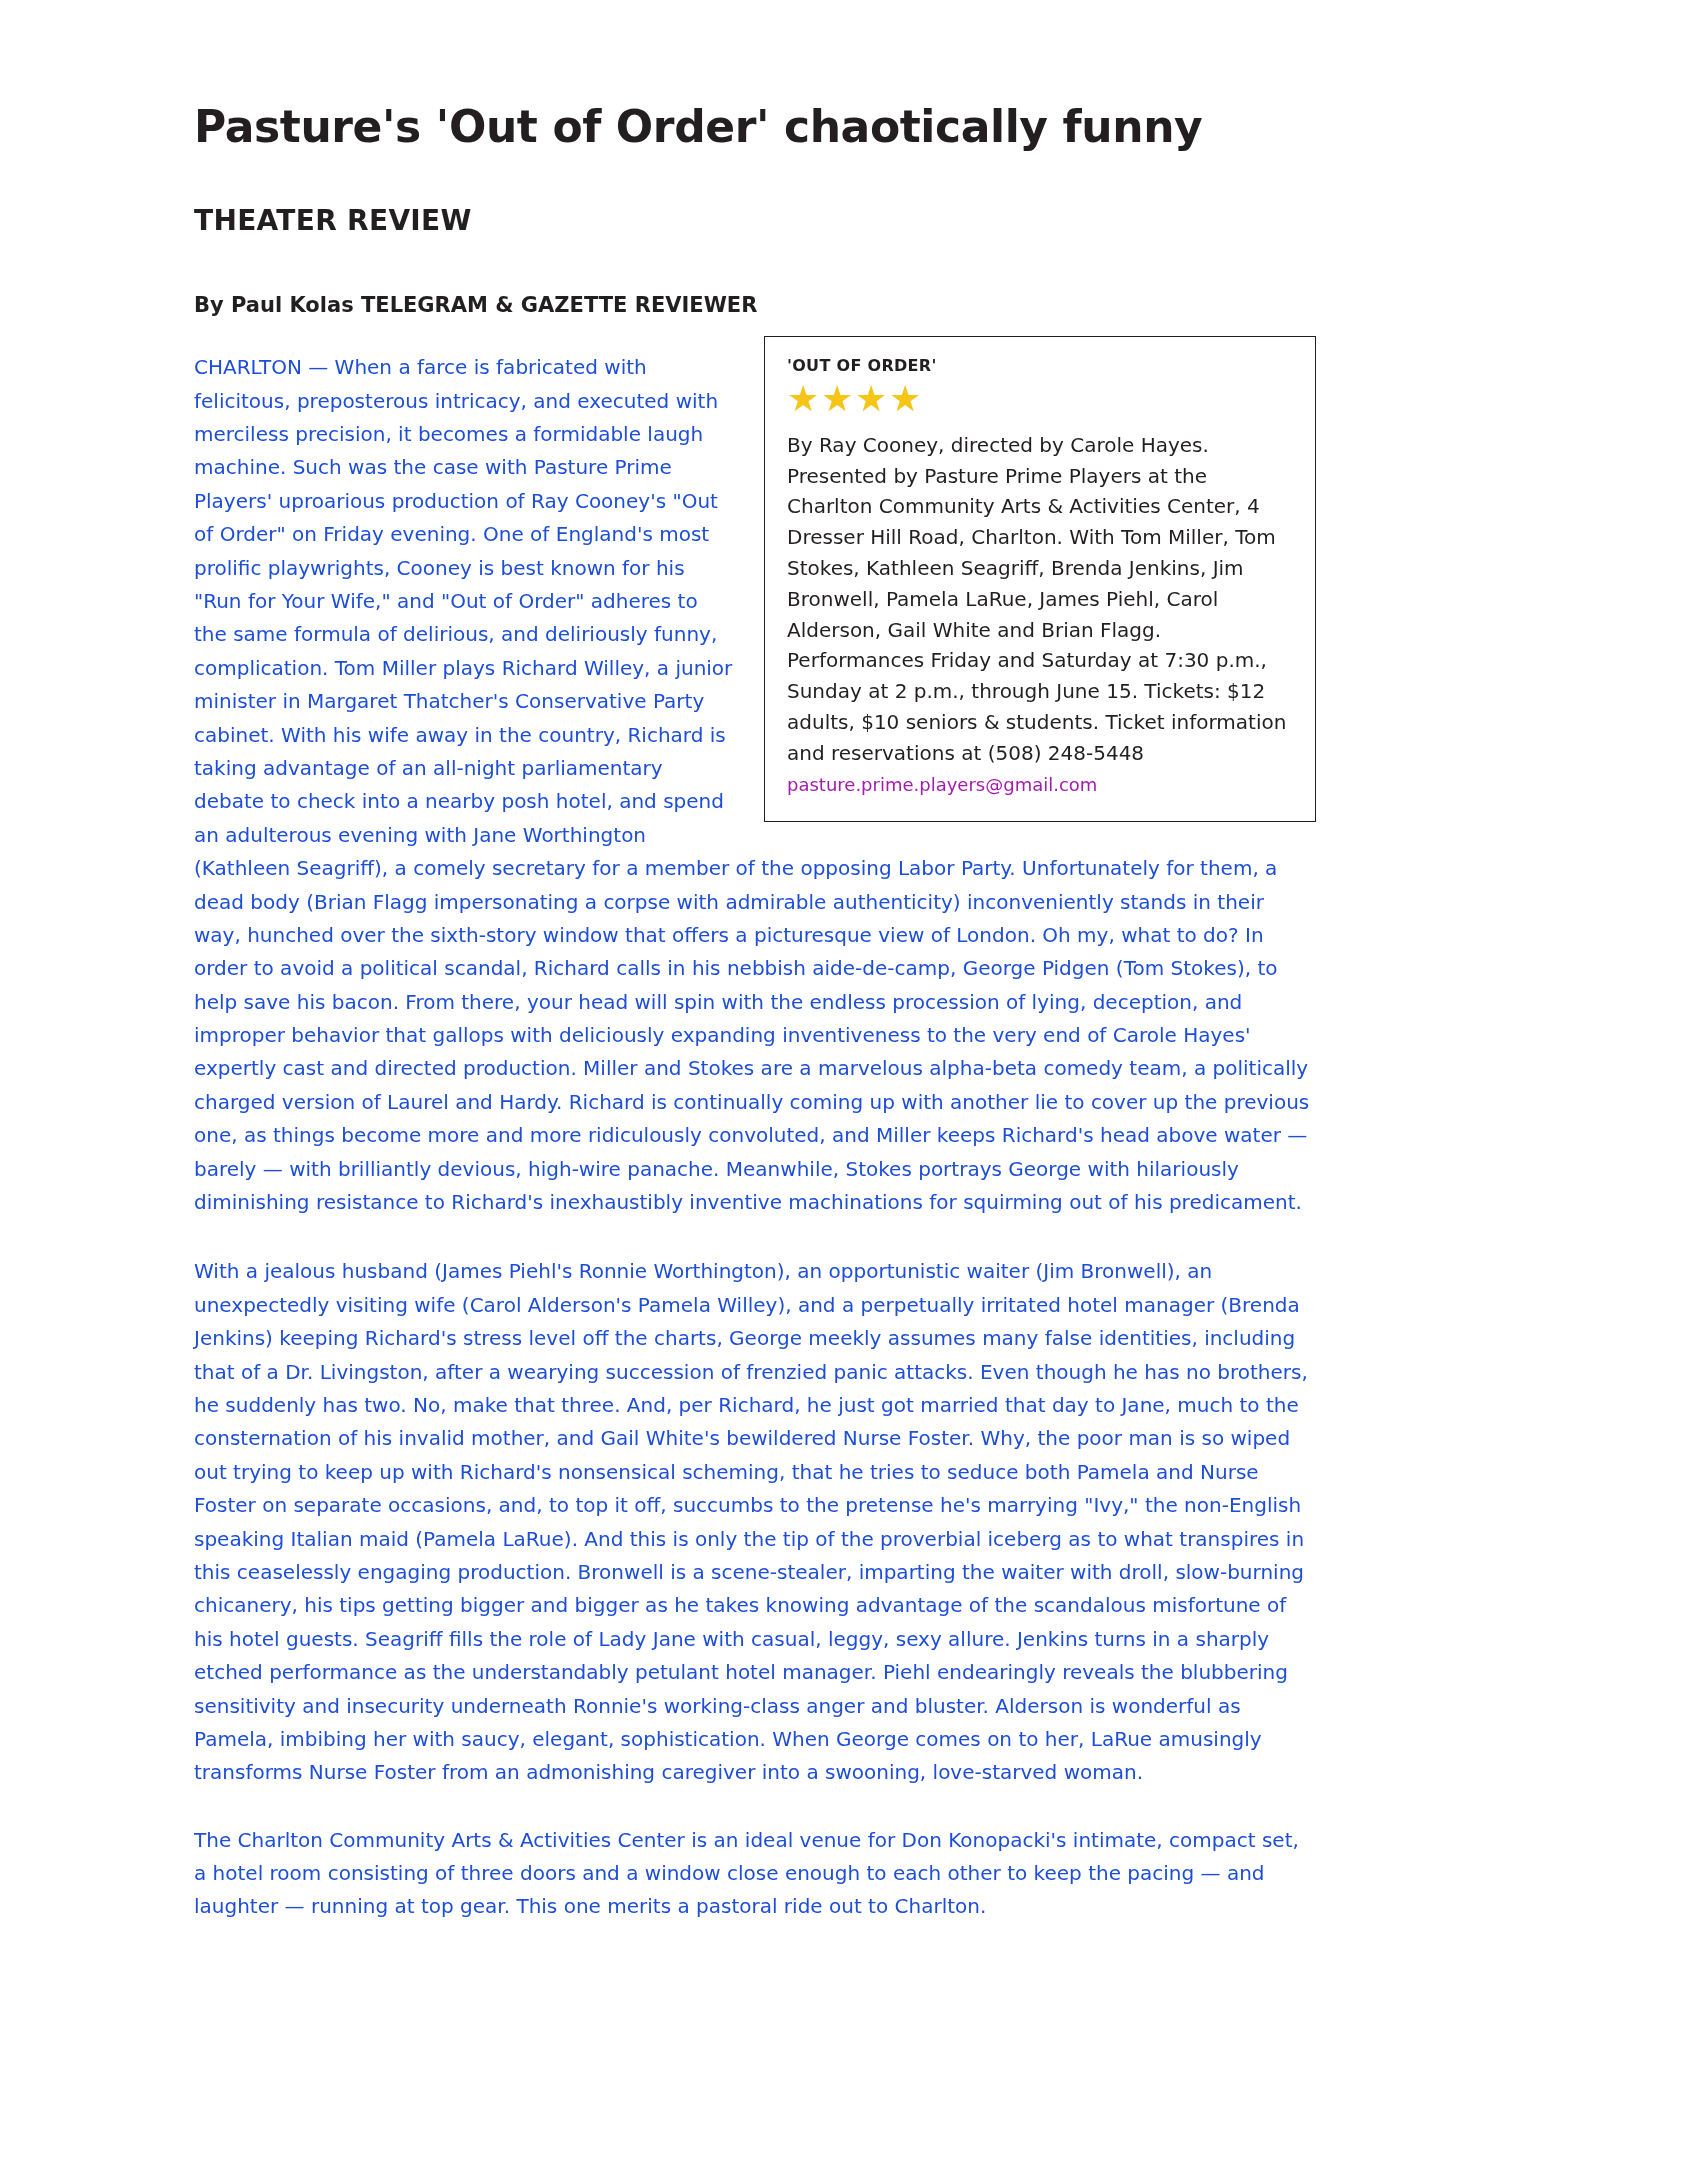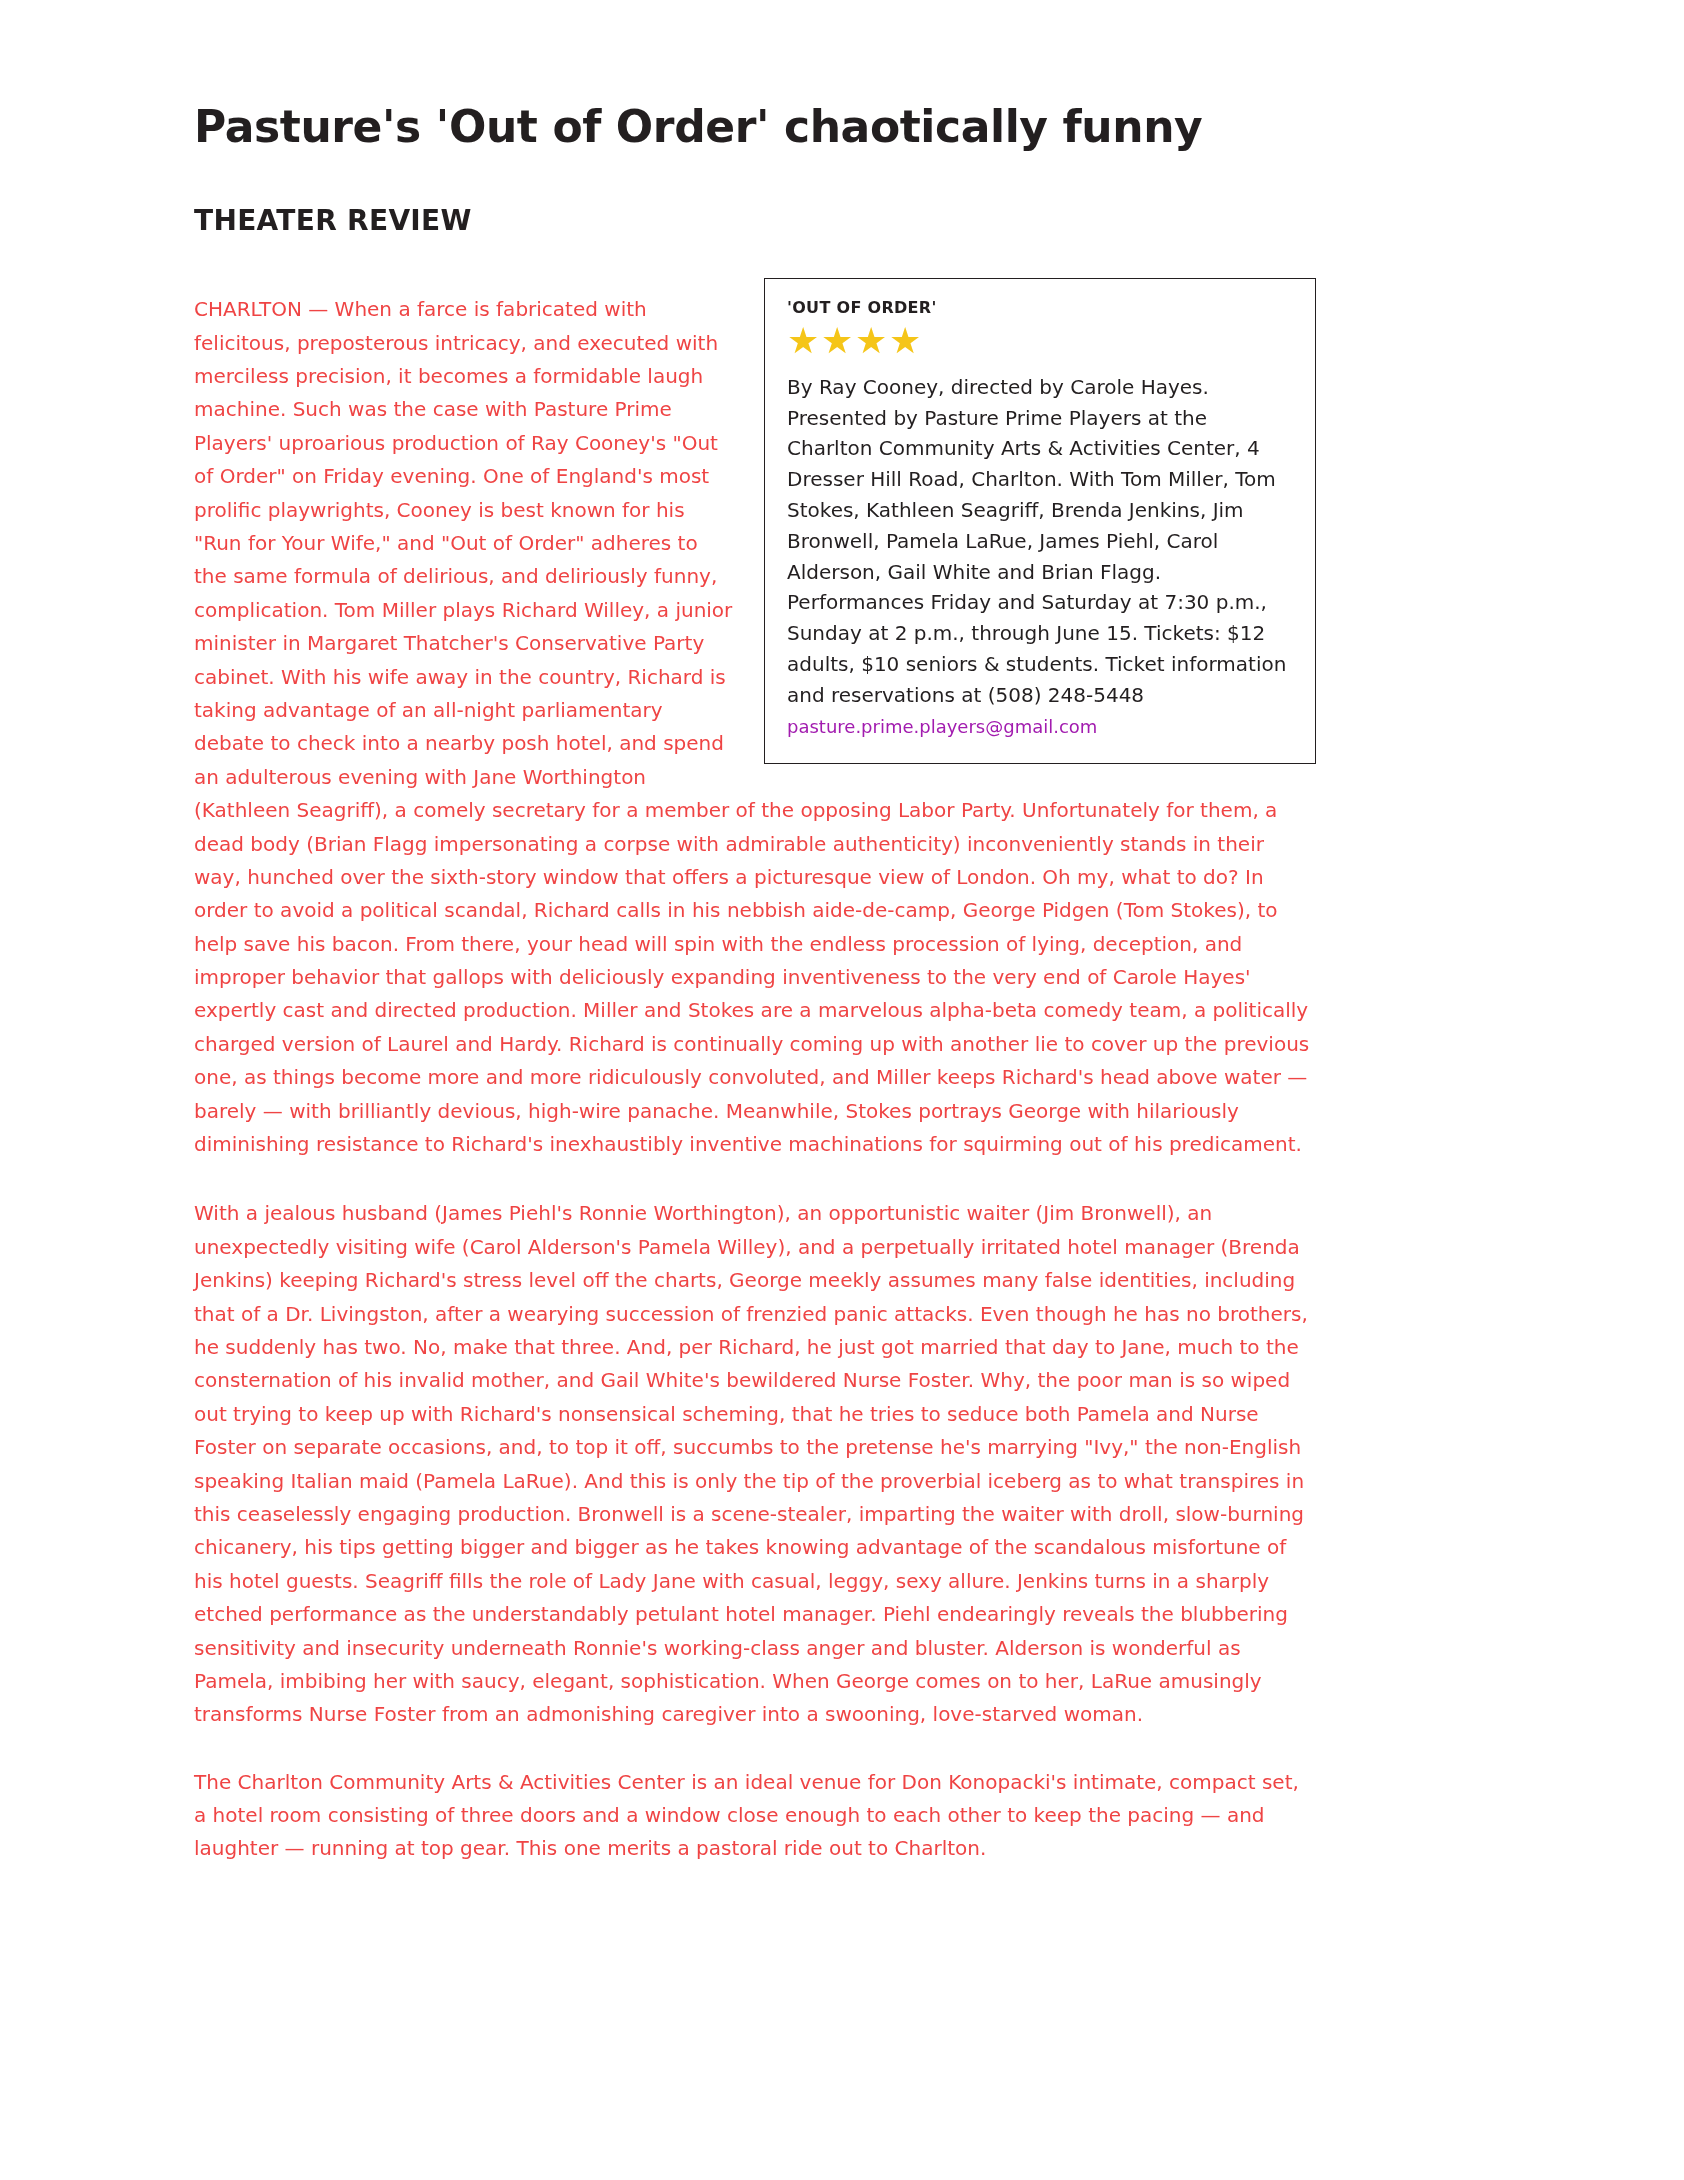--- a/index.html
+++ b/index.html
@@ -70,21 +70,21 @@
     color: #231f20;
   }
   .factbox-body .email {
     color: #a21caf;
     font-size: 18px;
     text-decoration: none;
   }
   .article {
     font-size: 20px;
     line-height: 1.67;
-    color: #ef4444;
+    color: #1d4ed8;
   }
   .article p {
     margin: 0 0 34px 0;
     text-align: left;
   }
   .article p.lead {
     margin-bottom: 36px;
   }
   .clearfix::after {
     content: "";
@@ -94,20 +94,21 @@
 </style>
 </head>
 <body>
 
 <div class="page">
 
   <h1 class="headline">Pasture's 'Out of Order' chaotically funny</h1>
 
   <div class="kicker">THEATER REVIEW</div>
 
+  <div class="byline">By Paul Kolas TELEGRAM &amp; GAZETTE REVIEWER</div>
 
   <div class="factbox">
     <div class="factbox-title">'OUT OF ORDER'</div>
     <div class="stars">★★★★</div>
     <div class="factbox-body"><span>By Ray Cooney, directed by Carole Hayes. Presented by Pasture Prime Players at the Charlton Community Arts &amp; Activities Center, 4 Dresser Hill Road, Charlton. With Tom Miller, Tom Stokes, Kathleen Seagriff, Brenda Jenkins, Jim Bronwell, Pamela LaRue, James Piehl, Carol Alderson, Gail White and Brian Flagg. Performances Friday and Saturday at 7:30 p.m., Sunday at 2 p.m., through June 15. Tickets: $12 adults, $10 seniors &amp; students. Ticket information and reservations at (508) 248-5448 </span><a class="email" href="#">pasture.prime.players@gmail.com</a></div>
   </div>
 
   <div class="article clearfix">
     <p class="lead">CHARLTON — When a farce is fabricated with felicitous, preposterous intricacy, and executed with merciless precision, it becomes a formidable laugh machine. Such was the case with Pasture Prime Players' uproarious production of Ray Cooney's "Out of Order" on Friday evening. One of England's most prolific playwrights, Cooney is best known for his "Run for Your Wife," and "Out of Order" adheres to the same formula of delirious, and deliriously funny, complication. Tom Miller plays Richard Willey, a junior minister in Margaret Thatcher's Conservative Party cabinet. With his wife away in the country, Richard is taking advantage of an all-night parliamentary debate to check into a nearby posh hotel, and spend an adulterous evening with Jane Worthington (Kathleen Seagriff), a comely secretary for a member of the opposing Labor Party. Unfortunately for them, a dead body (Brian Flagg impersonating a corpse with admirable authenticity) inconveniently stands in their way, hunched over the sixth-story window that offers a picturesque view of London. Oh my, what to do? In order to avoid a political scandal, Richard calls in his nebbish aide-de-camp, George Pidgen (Tom Stokes), to help save his bacon. From there, your head will spin with the endless procession of lying, deception, and improper behavior that gallops with deliciously expanding inventiveness to the very end of Carole Hayes' expertly cast and directed production. Miller and Stokes are a marvelous alpha-beta comedy team, a politically charged version of Laurel and Hardy. Richard is continually coming up with another lie to cover up the previous one, as things become more and more ridiculously convoluted, and Miller keeps Richard's head above water — barely — with brilliantly devious, high-wire panache. Meanwhile, Stokes portrays George with hilariously diminishing resistance to Richard's inexhaustibly inventive machinations for squirming out of his predicament.</p>
     <p>With a jealous husband (James Piehl's Ronnie Worthington), an opportunistic  waiter (Jim Bronwell), an unexpectedly visiting wife (Carol Alderson's Pamela Willey), and a perpetually irritated hotel manager (Brenda Jenkins) keeping Richard's stress level off the charts, George meekly assumes many false identities, including that of a Dr. Livingston, after a wearying succession of frenzied panic attacks. Even though he has no brothers, he suddenly has two. No, make that three. And, per Richard, he just got married that day to Jane, much to the consternation of his invalid mother, and Gail White's bewildered Nurse Foster. Why, the poor man is so wiped out trying to keep up with Richard's nonsensical scheming, that he tries to seduce both Pamela and Nurse Foster on separate occasions, and, to top it off, succumbs to the pretense he's marrying "Ivy," the non-English speaking Italian maid (Pamela LaRue). And this is only the tip of the proverbial iceberg as to what transpires in this ceaselessly engaging production. Bronwell  is a scene-stealer, imparting the waiter with droll, slow-burning chicanery, his tips getting bigger and bigger as he takes knowing advantage of the scandalous misfortune of his hotel guests. Seagriff fills the role of Lady Jane with casual, leggy, sexy allure. Jenkins turns in a sharply etched performance as the understandably petulant hotel manager. Piehl endearingly reveals the blubbering sensitivity and insecurity underneath Ronnie's working-class anger and bluster. Alderson is wonderful as Pamela, imbibing her with saucy, elegant, sophistication. When George comes on to her, LaRue amusingly transforms Nurse Foster from an admonishing caregiver into a swooning, love-starved woman.</p>

